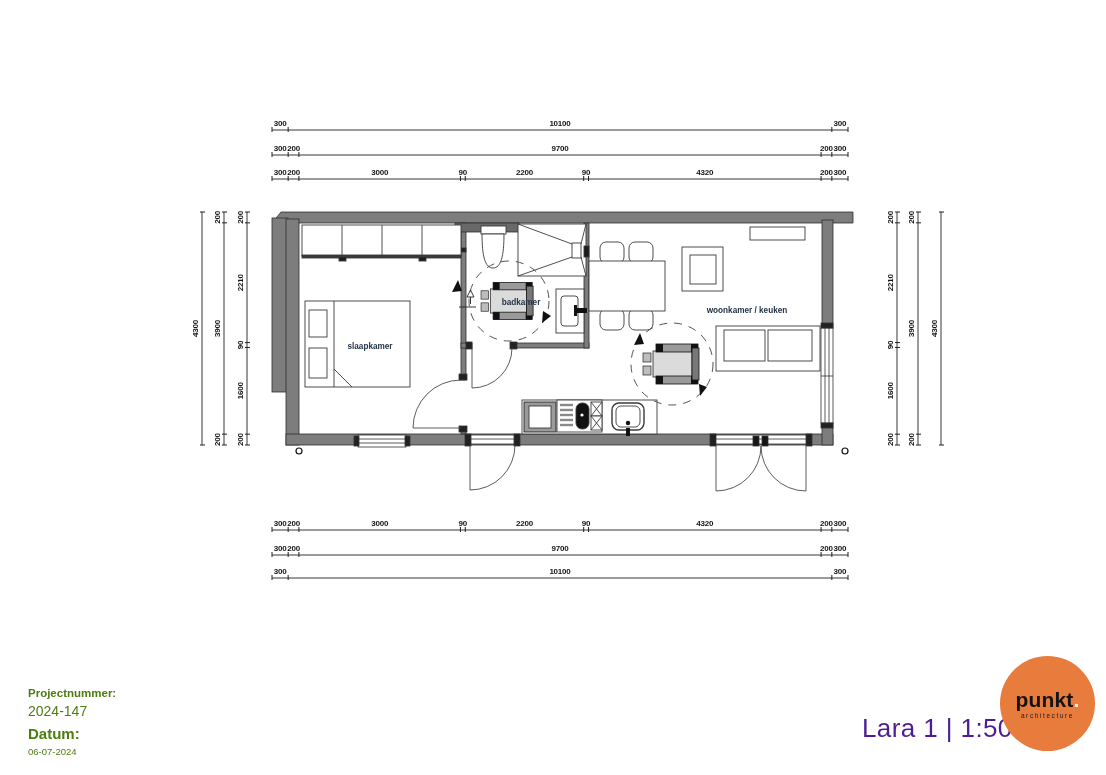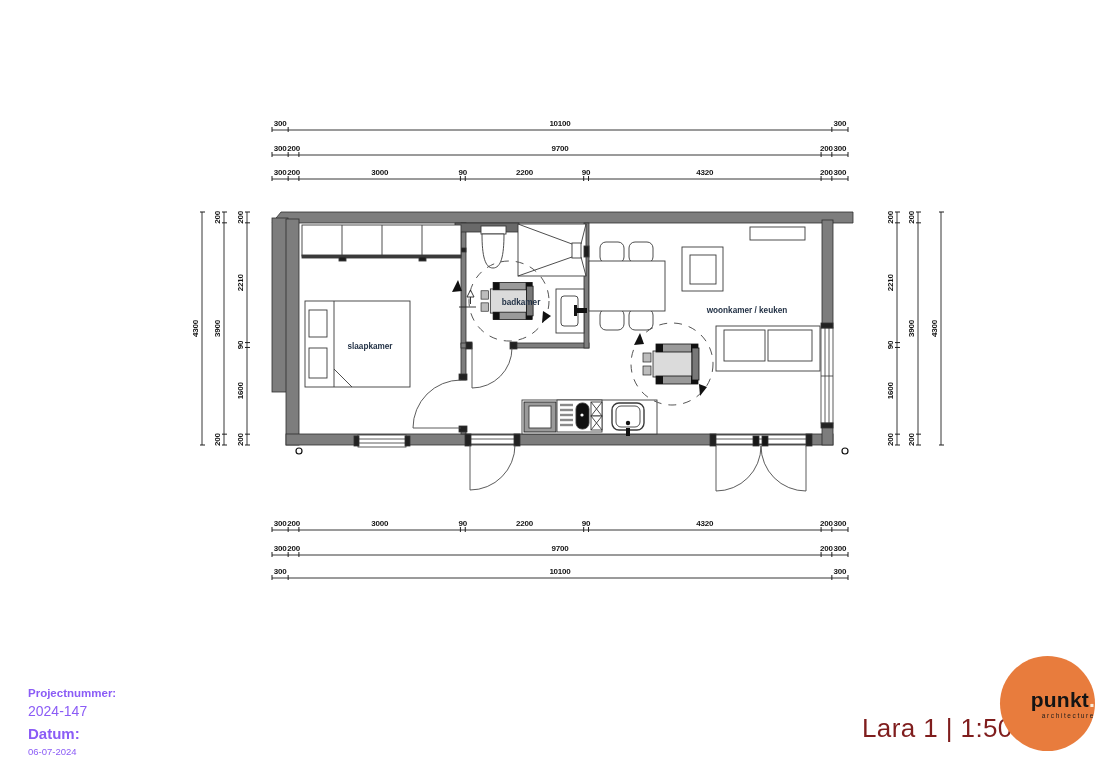--- a/index.html
+++ b/index.html
@@ -5,29 +5,29 @@
   html,body{margin:0;padding:0;background:#fff;}
   .stage{position:relative;width:1106px;height:775px;background:#ffffff;
          font-family:"Liberation Sans",sans-serif;overflow:hidden;}
   svg.sheet{position:absolute;left:0;top:0;}
   .dim-line{stroke:#1f1f1f;stroke-width:0.9;}
   .dim-tick{stroke:#1f1f1f;stroke-width:1;}
   .dim-text{font-size:8px;font-weight:600;fill:#141414;letter-spacing:-0.2px;
             font-family:"Liberation Sans",sans-serif;}
   .room-label{font-size:8.2px;font-weight:700;fill:#233246;
               font-family:"Liberation Sans",sans-serif;}
-  .project-block{position:absolute;left:28px;top:687px;color:#8b5cf6;}
+  .project-block{position:absolute;left:28px;top:687px;color:#4d7c0f;}
   .pb-label{font-weight:700;font-size:11.5px;line-height:1.1;margin-bottom:4px;}
   .pb-value{font-size:14px;line-height:1.1;margin-bottom:7px;}
   .pb-label-sm{font-weight:700;font-size:15px;line-height:1.1;margin-bottom:4px;}
   .pb-value-sm{font-size:9.5px;line-height:1.1;}
   .title-block{position:absolute;left:862px;top:713px;font-size:26px;font-weight:500;
-               color:#7f1d1d;letter-spacing:0.4px;}
+               color:#4c1d95;letter-spacing:0.4px;}
   .logo{position:absolute;left:1000px;top:656px;width:95px;height:95px;border-radius:50%;
-        background:#E87C3D;display:flex;flex-direction:column;align-items:flex-end;
+        background:#E87C3D;display:flex;flex-direction:column;align-items:center;
         justify-content:center;}
   .logo-text{font-weight:800;font-size:21px;color:#141414;line-height:1;letter-spacing:0.2px;}
   .logo-dot{color:#F8EDDC;}
   .logo-sub{font-size:6.5px;letter-spacing:1.6px;color:#1b1b1b;margin-top:2px;}
 </style>
 </head>
 <body>
 
 <div class="stage">
 

